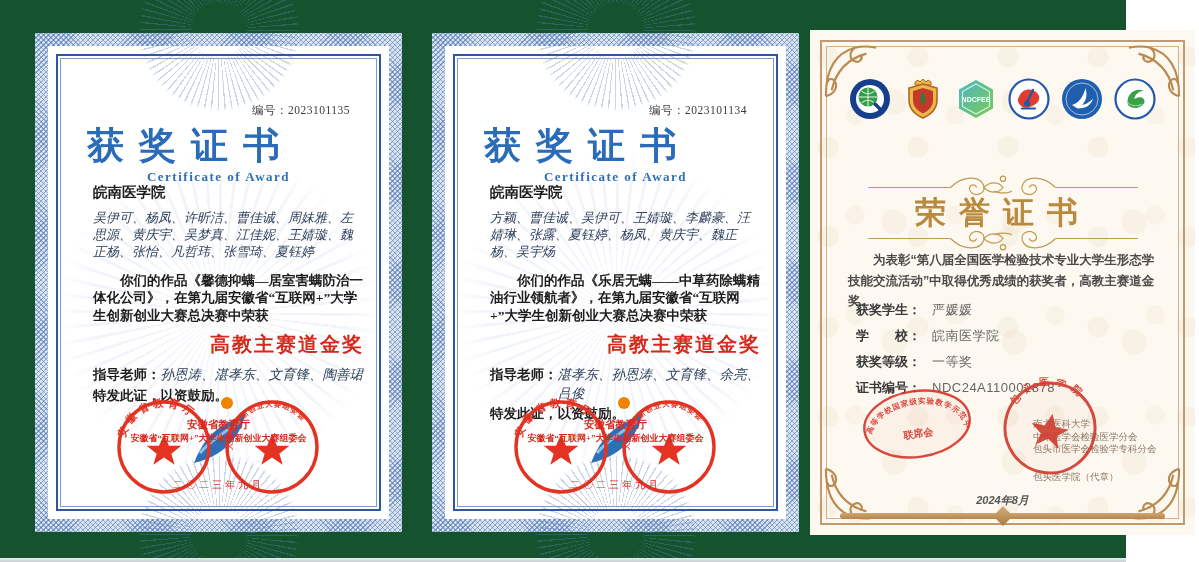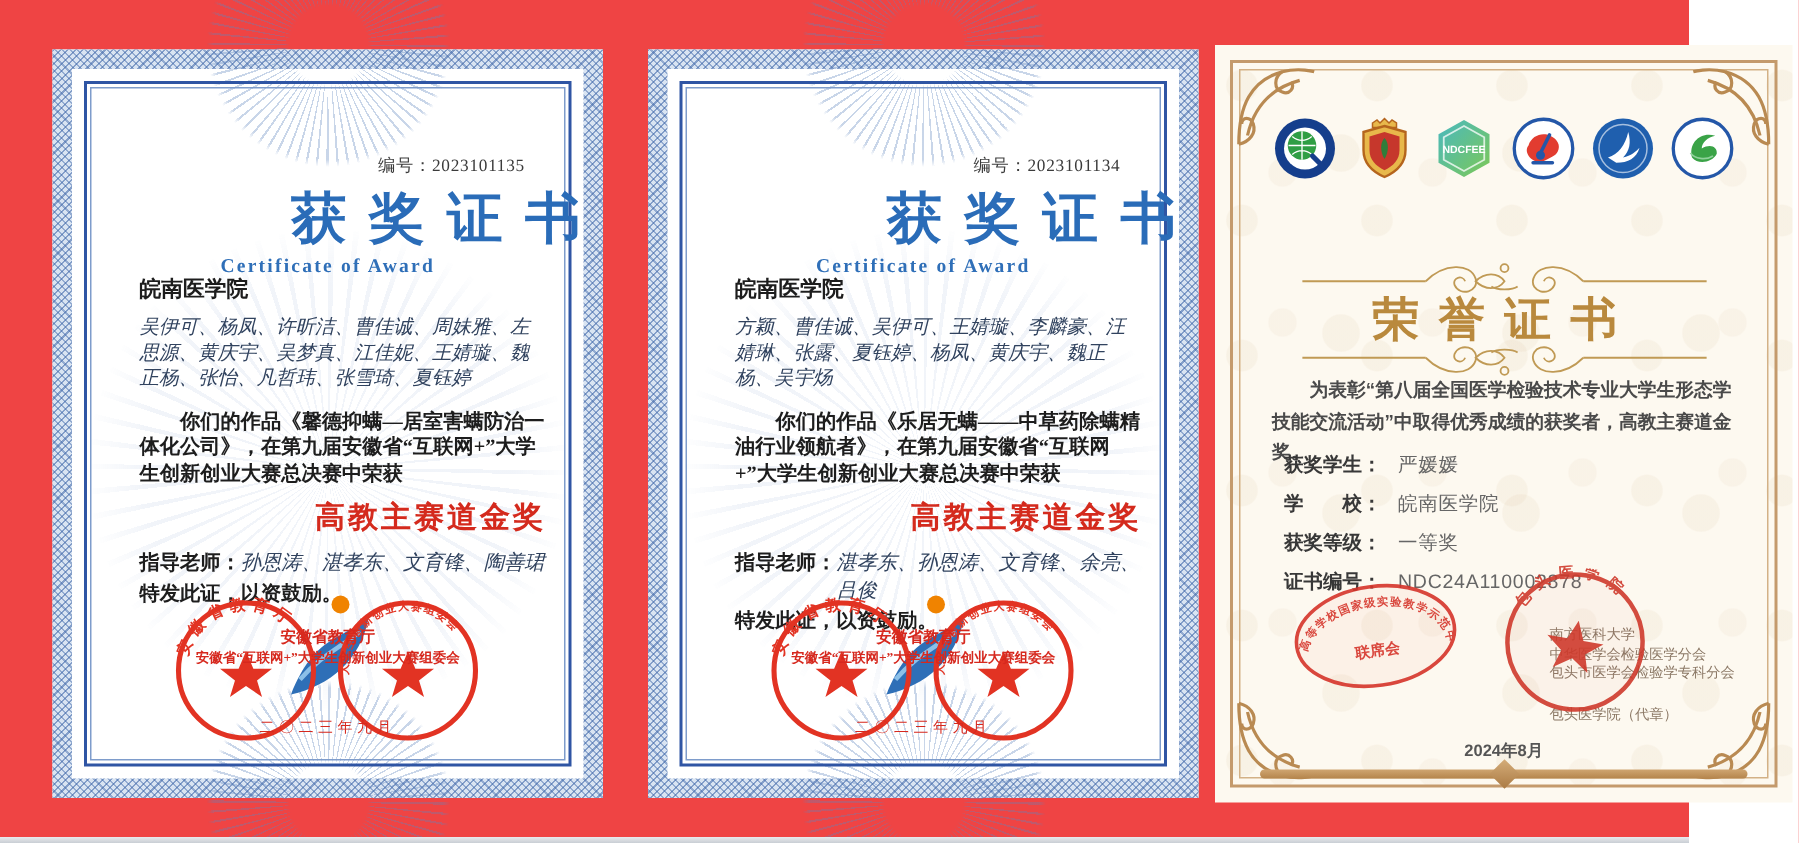--- a/index.html
+++ b/index.html
@@ -1,18 +1,18 @@
 <!DOCTYPE html>
 <html><head>
 <meta charset="utf-8">
 <style>
   * { margin:0; padding:0; box-sizing:border-box; }
   html,body { width:1199px; height:562px; background:#ffffff; overflow:hidden;
               font-family:"Liberation Serif", serif; }
-  .stage { position:relative; width:1126px; height:562px; background:#ef4444; }
+  .stage { position:relative; width:1126px; height:562px; background:#14532d; }
   .scan-edge { position:absolute; left:0; right:0; bottom:0; height:4px;
                background:linear-gradient(#e9ebee,#c9ced4); }
 
   
   .cert-blue { position:absolute; top:33px; width:367px; height:499px; background:#fff; }
   .cert-blue.c1 { left:35px; } .cert-blue.c2 { left:432px; }
   .lace { position:absolute; inset:0;
     background:
       repeating-linear-gradient(135deg, rgba(62,102,168,.55) 0 1px, rgba(0,0,0,0) 1px 3.5px),
       repeating-linear-gradient(45deg, rgba(62,102,168,.45) 0 1px, rgba(0,0,0,0) 1px 3.5px),
@@ -26,21 +26,21 @@
     -webkit-mask:radial-gradient(circle, rgba(0,0,0,0) 16%, #000 18% 47%, rgba(0,0,0,0) 50%);
     mask:radial-gradient(circle, rgba(0,0,0,0) 16%, #000 18% 47%, rgba(0,0,0,0) 50%); }
   .rosette.top { top:-118px; } .rosette.bottom { bottom:-118px; }
   .watermark { position:absolute; top:120px; left:50%; transform:translateX(-50%);
     width:320px; height:320px; border-radius:50%;
     background:repeating-conic-gradient(rgba(120,150,200,.10) 0deg 1.4deg, rgba(0,0,0,0) 1.4deg 6deg);
     -webkit-mask:radial-gradient(circle, #000 0 55%, rgba(0,0,0,0) 72%);
     mask:radial-gradient(circle, #000 0 55%, rgba(0,0,0,0) 72%); }
 
   .serial { position:absolute; top:70px; right:52px; font-size:11.5px; color:#3b3b3b; letter-spacing:.5px; }
-  .cert-title { position:absolute; top:88px; left:0; right:0; text-align:right;
+  .cert-title { position:absolute; top:88px; left:0; right:0; text-align:left;
     font-size:37px; font-weight:bold; color:#2a6cb8; letter-spacing:15px; padding-left:21px;margin-left:31px; }
   .cert-sub { position:absolute; top:136px; left:0; right:0; text-align:center;
     font-size:13px; font-weight:bold; color:#2f6fb8; letter-spacing:1.5px; }
 
   .flow { position:absolute; top:150px; left:58px; right:38px; }
   .school { font-size:14.5px; font-weight:bold; color:#1d1d1d; margin-bottom:8px; }
   .students { font-size:13px; font-style:italic; color:#30425e; line-height:1.3; margin-bottom:11px; }
   .body-text { font-size:13.5px; font-weight:bold; color:#1d1d1d; line-height:1.3;
     text-indent:2em; margin-bottom:7px; }
   .award { text-align:right; font-size:20px; font-weight:bold; color:#d42a1d;
@@ -94,21 +94,21 @@
   .honor-fields { position:absolute; top:271px; left:46px; right:30px; }
   .field-row { display:flex; margin-bottom:7px; font-size:13px; line-height:1.45; }
   .field-label { font-weight:bold; color:#383838; width:76px; white-space:pre; }
   .field-value { color:#666; letter-spacing:.5px; }
 
   .org-block { position:absolute; font-size:9.5px; color:#8c7966; line-height:1.32; }
   .org-left { top:388px; left:45px; }
   .org-right { top:388px; left:223px; }
   .org-sign { margin-top:15px; }
   .honor-date { position:absolute; top:463px; left:0; right:0; text-align:center;
-    font-size:11px; font-weight:bold; color:#555; }
+    font-size:11px; font-weight:bold; color:#555;font-style:italic; }
 
   .honor-seal { position:absolute; opacity:.9; }
   .honor-seal.left { top:355px; left:48px; transform:rotate(-8deg); }
   .honor-seal.right { top:348px; left:190px; transform:rotate(10deg); }
 </style>
 </head>
 <body>
 
 <svg width="0" height="0" style="position:absolute">
   <defs>

